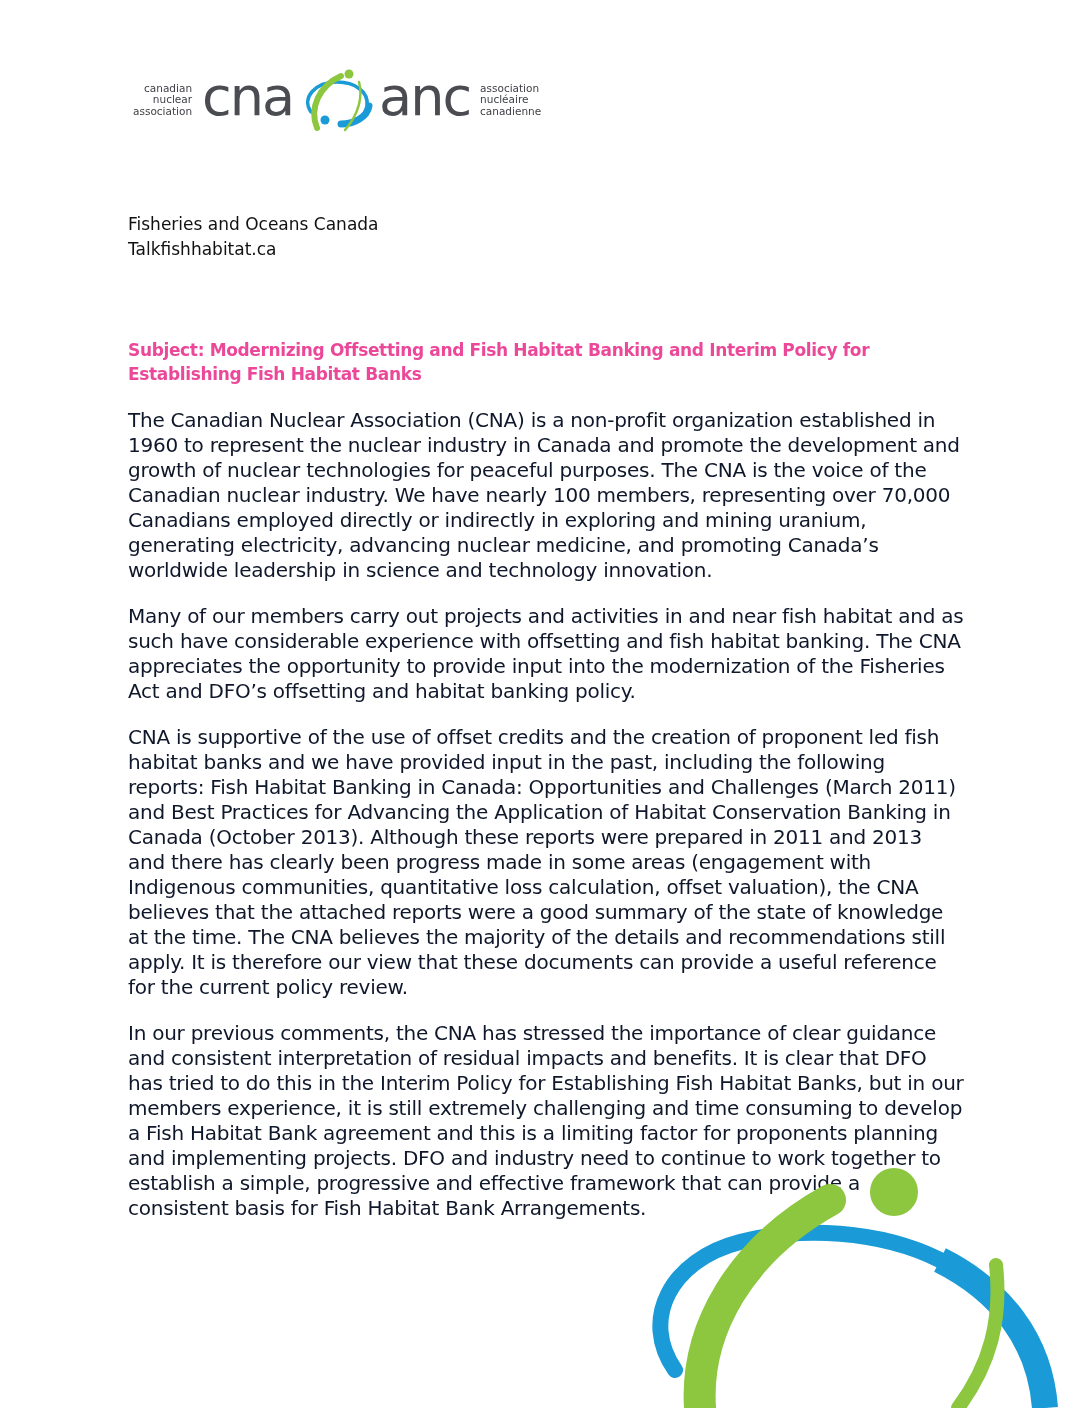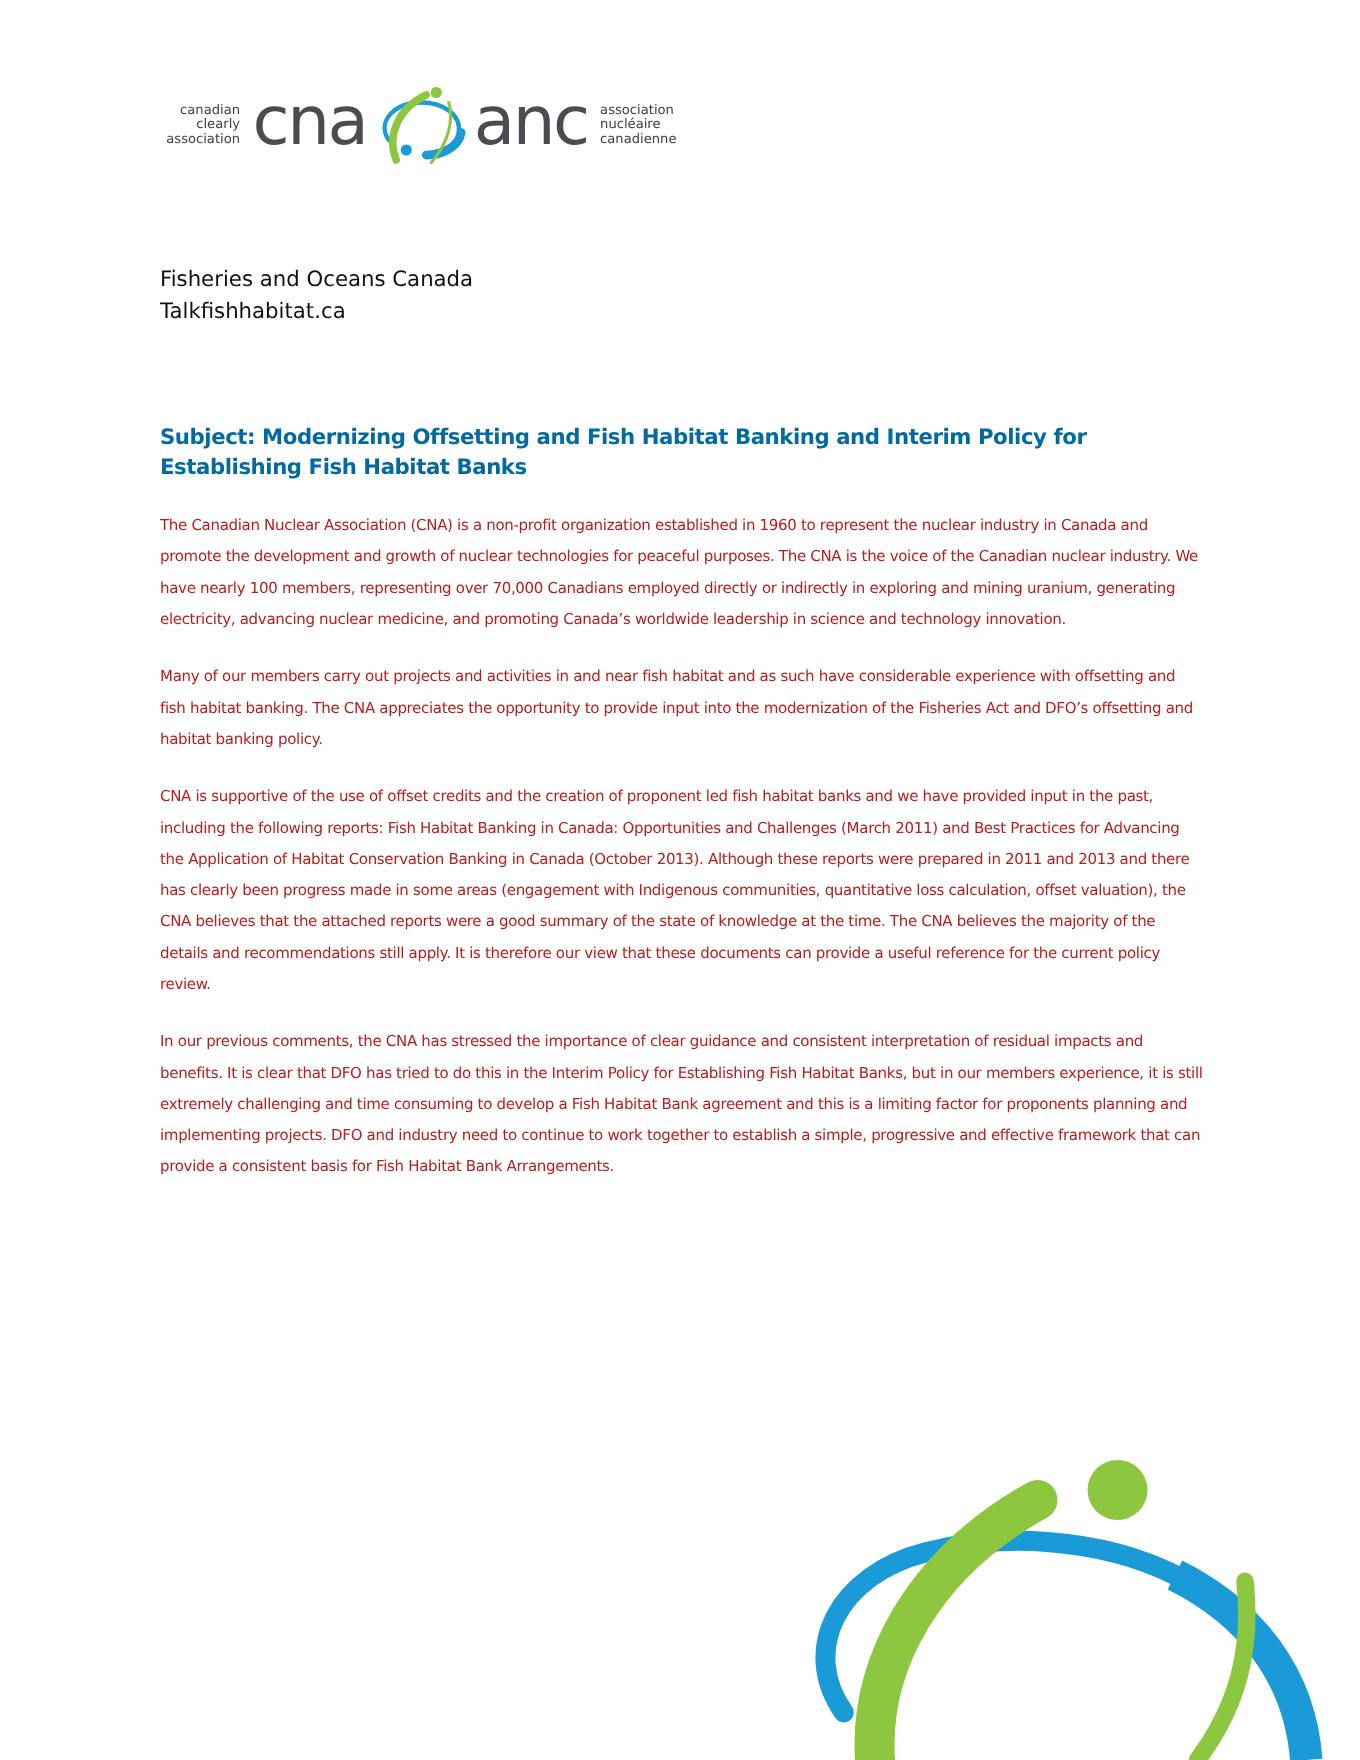--- a/index.html
+++ b/index.html
@@ -16,38 +16,38 @@
     .logo-big { font-family: "DejaVu Sans", sans-serif; font-size: 54px; color: #4a4c52; letter-spacing: -2px; line-height: 54px; margin-top: -6px; }
     .logo-big.cna { margin-left: 10px; text-align: right; }
     .logo-big.anc { margin-left: 4px; margin-right: 10px; }
     .logo-mark { width: 78px; height: 64px; margin-left: 4px; }
 
     
     .address { position: absolute; left: 128px; top: 212px; font-size: 17px; line-height: 25px; color: #111; }
     .address div { white-space: nowrap; }
 
     
-    .subject { position: absolute; left: 128px; top: 338px; width: 830px; font-size: 17px; line-height: 24px; font-weight: bold; letter-spacing: -0.35px; color: #0369a1; }
+    .subject { position: absolute; left: 128px; top: 338px; width: 830px; font-size: 17px; line-height: 24px; font-weight: bold; letter-spacing: -0.35px; color: #ec4899; }
 
     
     .body { position: absolute; left: 128px; top: 408px; width: 836px; }
-    .para { font-size: 12px; line-height: 25px; margin: 0 0 21px 0; color: #b91c1c; letter-spacing: -0.25px; }
+    .para { font-size: 20px; line-height: 25px; margin: 0 0 21px 0; color: #0f172a; letter-spacing: -0.25px; }
 
     
     .corner-mark { position: absolute; left: 640px; top: 1150px; width: 448px; height: 258px; }
   </style>
 </head>
 <body>
 
 <div class="page">
 
   <div class="logo">
     <div class="logo-small left">
       <span>canadian</span>
-      <span>clearly</span>
+      <span>nuclear</span>
       <span>association</span>
     </div>
     <div class="logo-big cna">cna</div>
     <svg class="logo-mark" viewBox="0 0 78 64">
       <path d="M14 44 C4 30 18 14 40 14 C58 14 72 24 70 38 C68 50 56 56 44 56" fill="none" stroke="#1a9bd7" stroke-width="3.5" stroke-linecap="round"></path>
       <path d="M44 56 C56 56 70 50 72 38" fill="none" stroke="#1a9bd7" stroke-width="7" stroke-linecap="round"></path>
       <path d="M20 60 C12 40 22 18 44 8" fill="none" stroke="#8dc63f" stroke-width="6" stroke-linecap="round"></path>
       <path d="M62 14 C66 28 62 46 48 62" fill="none" stroke="#8dc63f" stroke-width="2.5" stroke-linecap="round"></path>
       <circle cx="52" cy="6" r="4.5" fill="#8dc63f"></circle>
       <circle cx="28" cy="52" r="4.5" fill="#1a9bd7"></circle>

